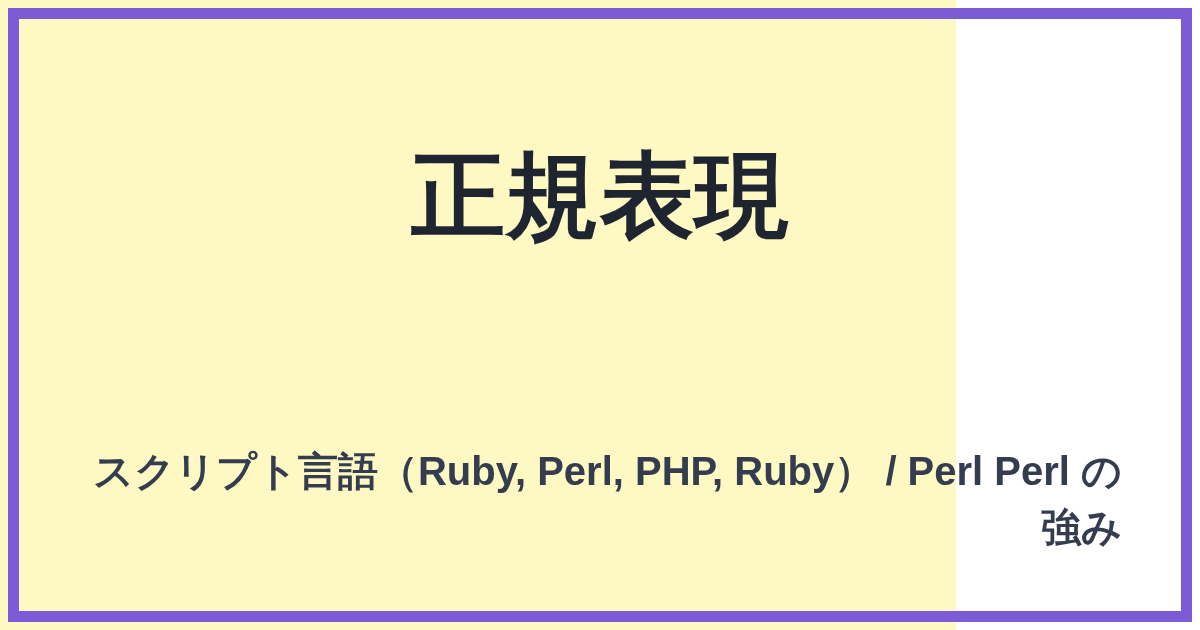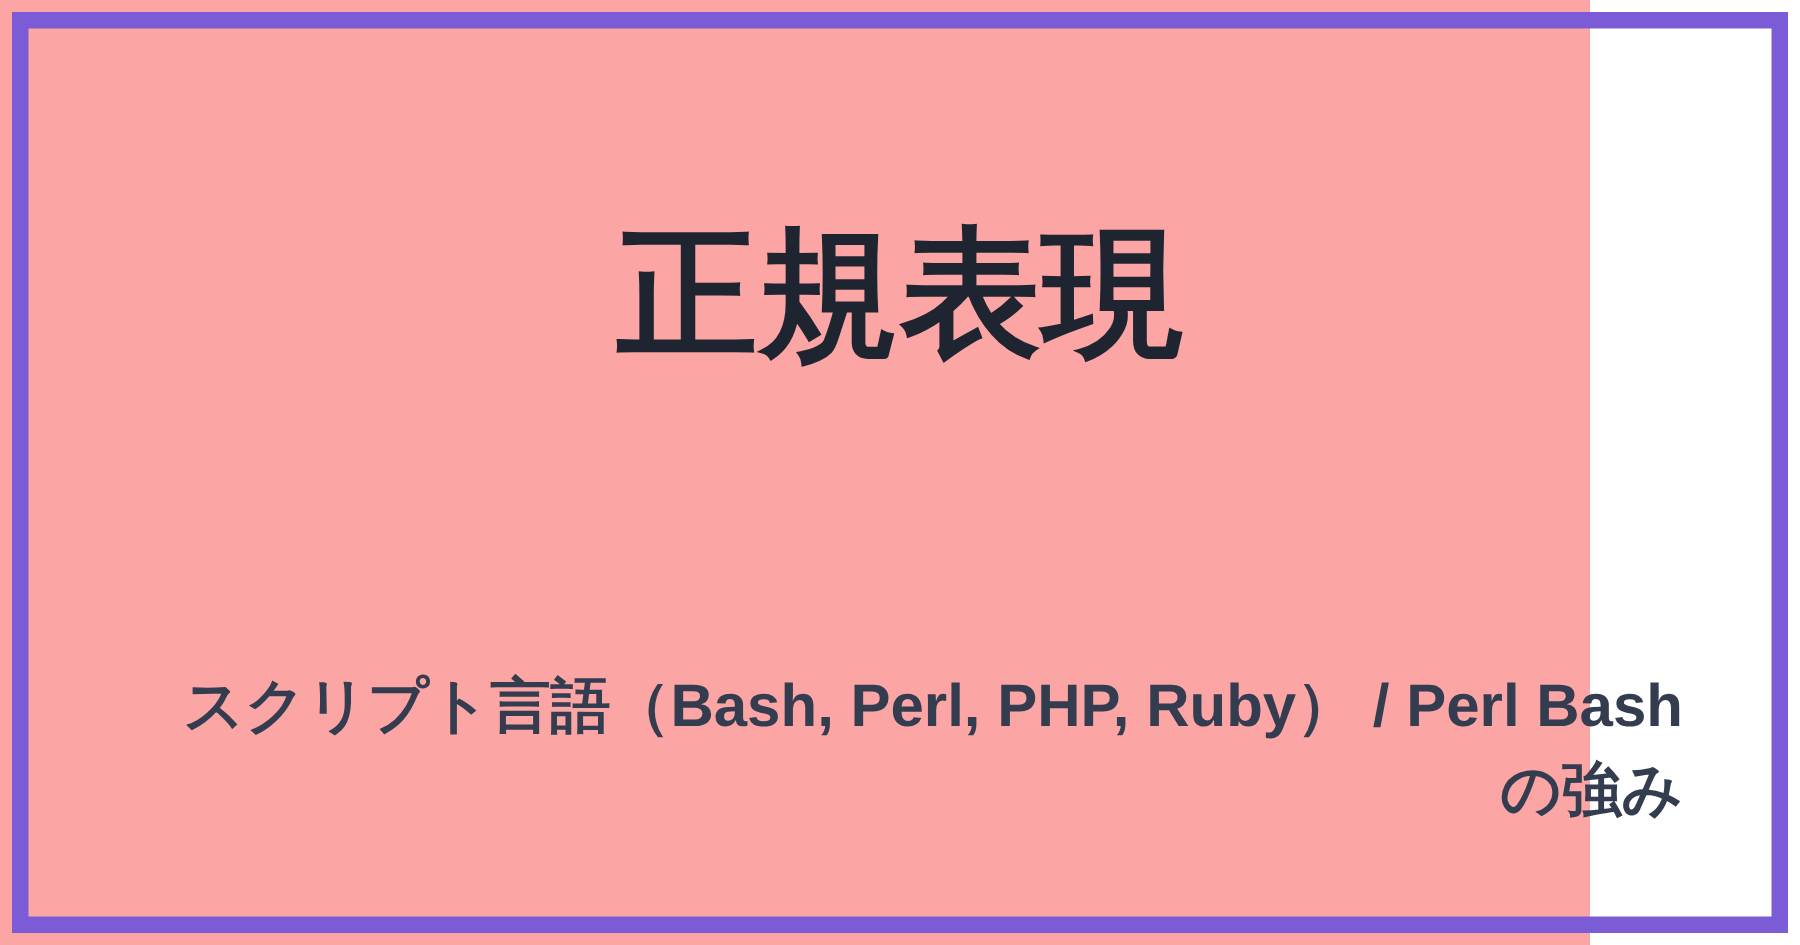--- a/index.html
+++ b/index.html
@@ -10,23 +10,23 @@
   body {
     width: 1200px;
     height: 630px;
     background: #ffffff;
     font-family: "Liberation Sans", "DejaVu Sans", sans-serif;
     overflow: hidden;
   }
 
   .card {
     position: relative;
-    width: 1060px;
+    width: 956px;
     height: 630px;
-    background: #fca5a5;
+    background: #fef9c3;
     box-sizing: border-box;
   }
 
   
   .frame {
     position: absolute;
     left: 8px;
     top: 8px;
     width: 1184px;
     height: 614px;
@@ -85,18 +85,18 @@
 
   <div class="frame"></div>
 
   <div class="content">
 
     <div class="title-row">
       <h1 class="title">正規表現</h1>
     </div>
 
     <div class="subtitle-row">
-      <p class="subtitle">スクリプト言語（Bash, Perl, PHP, Ruby） / Perl Bash の強み</p>
+      <p class="subtitle">スクリプト言語（Ruby, Perl, PHP, Ruby） / Perl Perl の強み</p>
     </div>
 
   </div>
 
 </div>
 
 </body></html>

